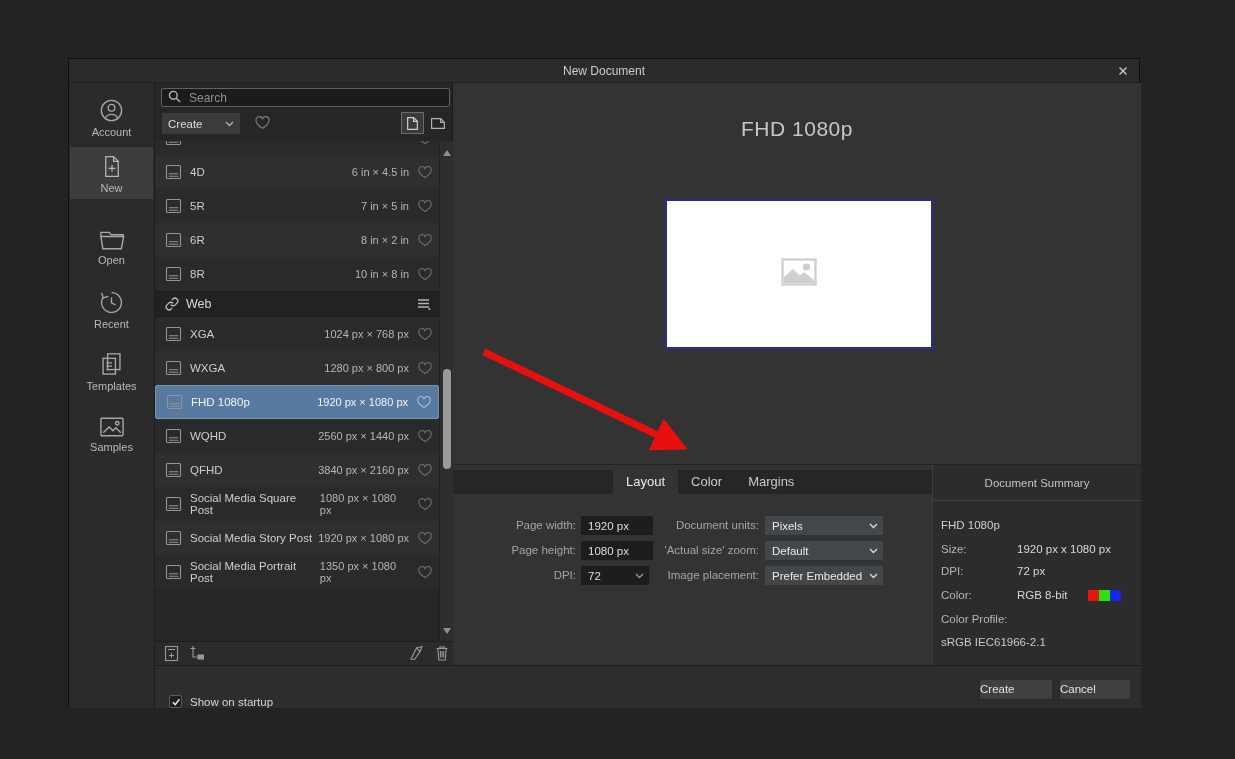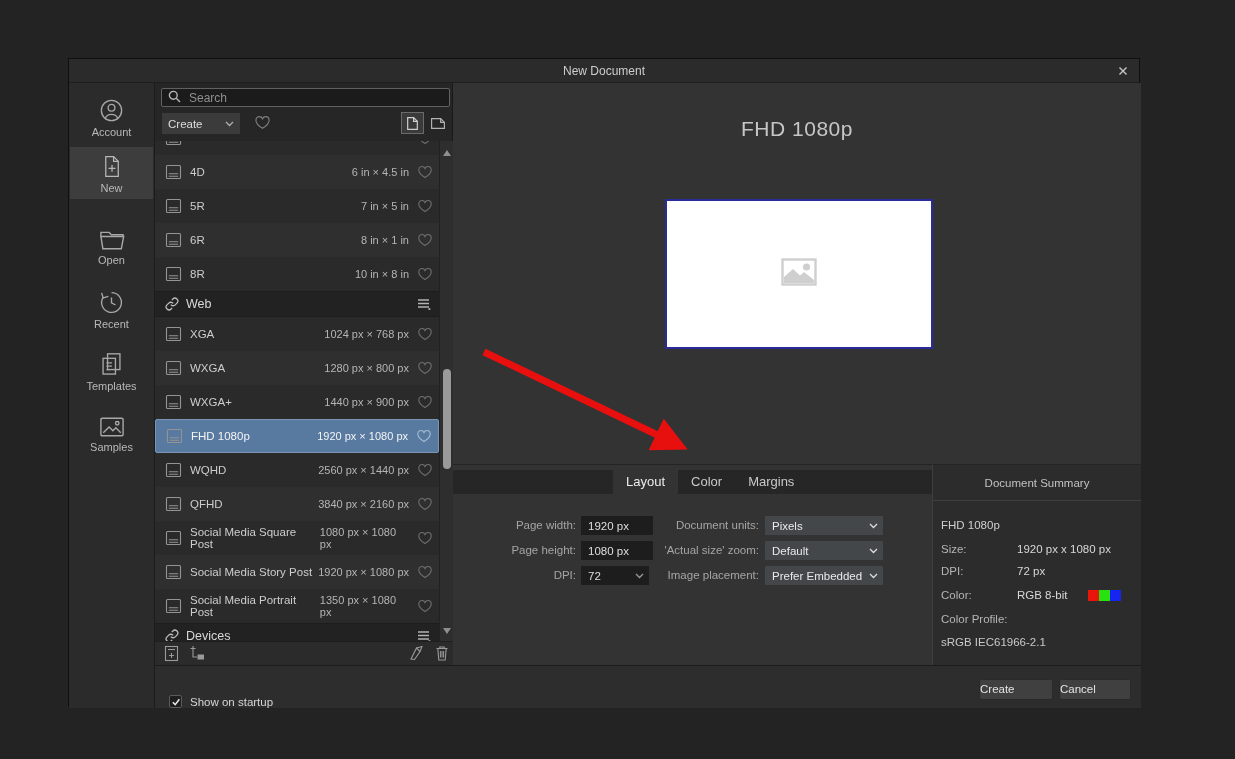--- a/index.html
+++ b/index.html
@@ -239,21 +239,21 @@
           </span>
         </div>
         <div class="row a1">
           <span style="display:flex">
             <svg width="17" height="16" viewBox="0 0 17 16" fill="none" stroke="#949494" stroke-width="1.1">
               <rect x="1.5" y="1.5" width="14" height="13" rx="1"></rect>
               <path d="M3.8 9.8 H13.2 M3.8 12.2 H13.2"></path>
             </svg>
           </span>
           <span class="nm">6R</span>
-          <span class="sz">8 in × 1 in</span>
+          <span class="sz">8 in × 2 in</span>
           <span class="hrt">
             <svg width="16" height="14" viewBox="0 0 16 14" fill="none" stroke="#6f6f6f" stroke-width="1.1">
               <path d="M8 12.5 C8 12.5 1.8 8.8 1.8 4.9 C1.8 2.9 3.3 1.5 5 1.5 C6.4 1.5 7.5 2.3 8 3.5 C8.5 2.3 9.6 1.5 11 1.5 C12.7 1.5 14.2 2.9 14.2 4.9 C14.2 8.8 8 12.5 8 12.5 Z"></path>
             </svg>
           </span>
         </div>
         <div class="row a0">
           <span style="display:flex">
             <svg width="17" height="16" viewBox="0 0 17 16" fill="none" stroke="#949494" stroke-width="1.1">
               <rect x="1.5" y="1.5" width="14" height="13" rx="1"></rect>
@@ -306,35 +306,20 @@
             </svg>
           </span>
           <span class="nm">WXGA</span>
           <span class="sz">1280 px × 800 px</span>
           <span class="hrt">
             <svg width="16" height="14" viewBox="0 0 16 14" fill="none" stroke="#6f6f6f" stroke-width="1.1">
               <path d="M8 12.5 C8 12.5 1.8 8.8 1.8 4.9 C1.8 2.9 3.3 1.5 5 1.5 C6.4 1.5 7.5 2.3 8 3.5 C8.5 2.3 9.6 1.5 11 1.5 C12.7 1.5 14.2 2.9 14.2 4.9 C14.2 8.8 8 12.5 8 12.5 Z"></path>
             </svg>
           </span>
         </div>
-        <div class="row a0">
-          <span style="display:flex">
-            <svg width="17" height="16" viewBox="0 0 17 16" fill="none" stroke="#949494" stroke-width="1.1">
-              <rect x="1.5" y="1.5" width="14" height="13" rx="1"></rect>
-              <path d="M3.8 9.8 H13.2 M3.8 12.2 H13.2"></path>
-            </svg>
-          </span>
-          <span class="nm">WXGA+</span>
-          <span class="sz">1440 px × 900 px</span>
-          <span class="hrt">
-            <svg width="16" height="14" viewBox="0 0 16 14" fill="none" stroke="#6f6f6f" stroke-width="1.1">
-              <path d="M8 12.5 C8 12.5 1.8 8.8 1.8 4.9 C1.8 2.9 3.3 1.5 5 1.5 C6.4 1.5 7.5 2.3 8 3.5 C8.5 2.3 9.6 1.5 11 1.5 C12.7 1.5 14.2 2.9 14.2 4.9 C14.2 8.8 8 12.5 8 12.5 Z"></path>
-            </svg>
-          </span>
-        </div>
         <div class="row sel">
           <span style="display:flex">
             <svg width="17" height="16" viewBox="0 0 17 16" fill="none" stroke="#949494" stroke-width="1.1">
               <rect x="1.5" y="1.5" width="14" height="13" rx="1"></rect>
               <path d="M3.8 9.8 H13.2 M3.8 12.2 H13.2"></path>
             </svg>
           </span>
           <span class="nm">FHD 1080p</span>
           <span class="sz">1920 px × 1080 px</span>
           <span class="hrt">
@@ -408,35 +393,20 @@
             <svg width="17" height="16" viewBox="0 0 17 16" fill="none" stroke="#949494" stroke-width="1.1">
               <rect x="1.5" y="1.5" width="14" height="13" rx="1"></rect>
               <path d="M3.8 9.8 H13.2 M3.8 12.2 H13.2"></path>
             </svg>
           </span>
           <span class="nm">Social Media Portrait Post</span>
           <span class="sz">1350 px × 1080 px</span>
           <span class="hrt">
             <svg width="16" height="14" viewBox="0 0 16 14" fill="none" stroke="#6f6f6f" stroke-width="1.1">
               <path d="M8 12.5 C8 12.5 1.8 8.8 1.8 4.9 C1.8 2.9 3.3 1.5 5 1.5 C6.4 1.5 7.5 2.3 8 3.5 C8.5 2.3 9.6 1.5 11 1.5 C12.7 1.5 14.2 2.9 14.2 4.9 C14.2 8.8 8 12.5 8 12.5 Z"></path>
-            </svg>
-          </span>
-        </div>
-        <div class="section">
-          <span style="display:flex">
-            <svg width="14" height="14" viewBox="0 0 24 24" fill="none" stroke="#bdbdbd" stroke-width="2.2">
-              <path d="M10 13 a5 5 0 0 0 7.54 .54 l3 -3 a5 5 0 0 0 -7.07 -7.07 l-1.72 1.71"></path>
-              <path d="M14 11 a5 5 0 0 0 -7.54 -.54 l-3 3 a5 5 0 0 0 7.07 7.07 l1.71 -1.71"></path>
-            </svg>
-          </span>
-          <span class="sec-nm">Devices</span>
-          <span class="menu">
-            <svg width="14" height="12" viewBox="0 0 14 12" fill="none" stroke="#b3b3b3" stroke-width="1.4">
-              <path d="M1 2 H12 M1 5.5 H12 M1 9 H12"></path>
-              <rect x="11.5" y="10.2" width="1.8" height="1.8" fill="#b3b3b3" stroke="none"></rect>
             </svg>
           </span>
         </div>
       </div>
     <div id="vscroll">
       <span id="vs-up"><svg width="10" height="8" viewBox="0 0 10 8">
             <path d="M5 1 L9 7 L1 7 Z" fill="#8e8e8e"></path>
           </svg></span>
       <span id="vs-dn"><svg width="10" height="8" viewBox="0 0 10 8">
             <path d="M1 1 L9 1 L5 7 Z" fill="#8e8e8e"></path>

